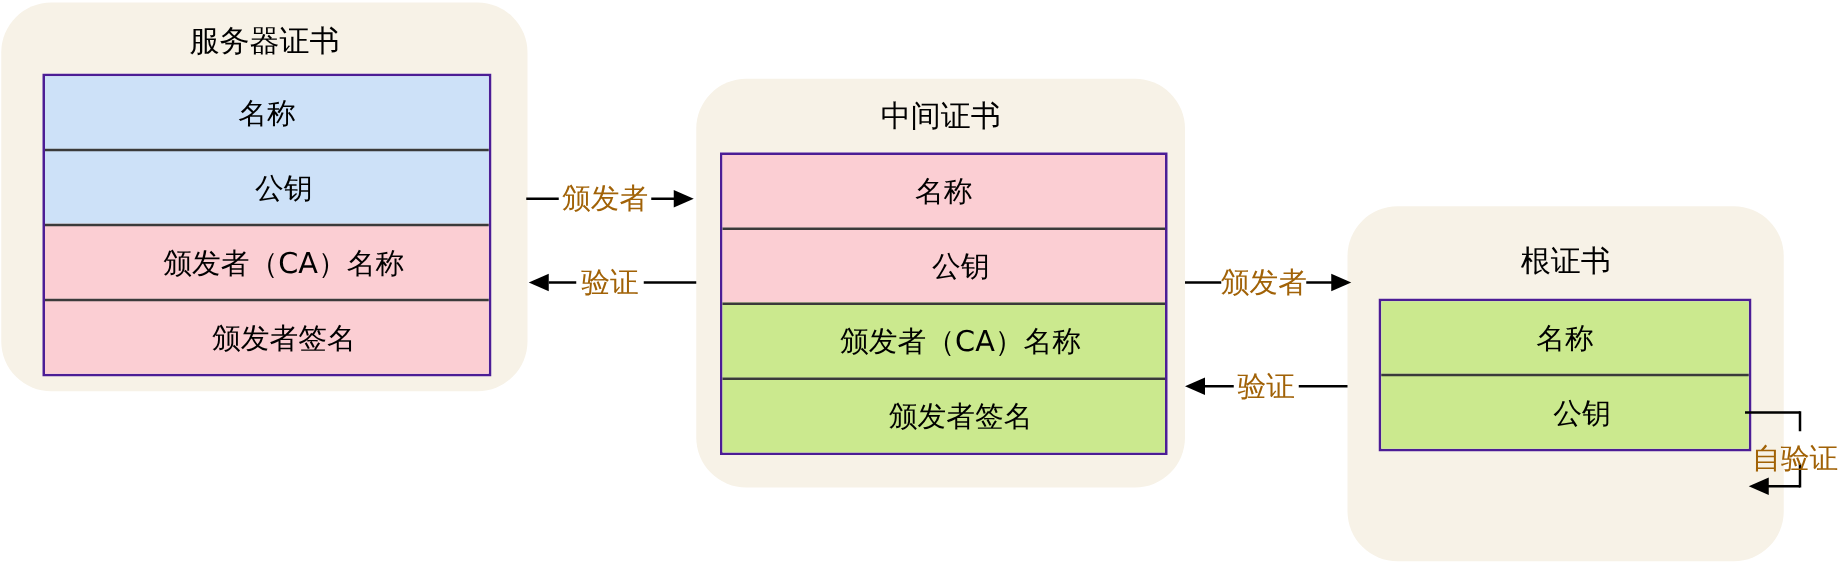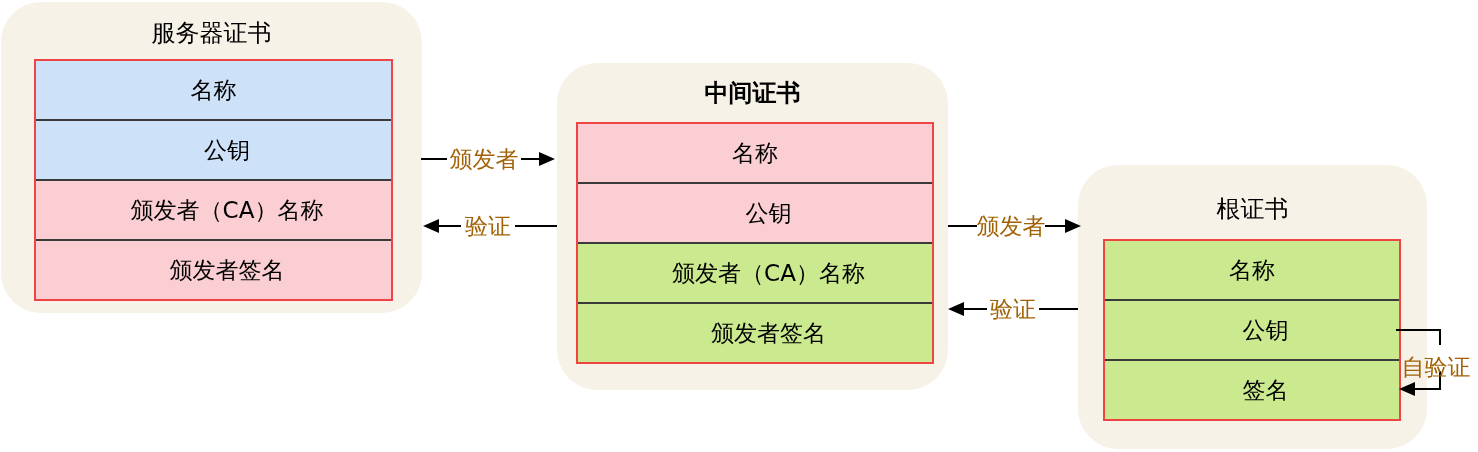--- a/index.html
+++ b/index.html
@@ -27,26 +27,26 @@
   .cert-title {
     position: absolute;
     left: 0;
     width: 100%;
     text-align: center;
     font-size: 24px;
     color: #000000;
     white-space: nowrap;
   }
   #cert-server .cert-title       { top: 15px; }
-  #cert-intermediate .cert-title { top: 14px; font-weight: bold; }
+  #cert-intermediate .cert-title { top: 14px; }
   #cert-root .cert-title         { top: 28px; }
 
   .cert-table {
     position: absolute;
-    border: 2px solid #ef4444;
+    border: 2px solid #4c1d95;
     background: #ffffff;
   }
   #cert-server .cert-table       { left: 33px; top: 57px; width: 355px; }
   #cert-intermediate .cert-table { left: 19px; top: 59px; width: 354px; }
   #cert-root .cert-table         { left: 25px; top: 74px; width: 294px; }
 
   .cert-row {
     height: 58px;
     display: flex;
     align-items: center;
@@ -104,21 +104,20 @@
       <div class="cert-row row-green">颁发者（CA）名称</div>
       <div class="cert-row row-green">颁发者签名</div>
     </div>
   </div>
 
   <div class="cert-container" id="cert-root">
     <div class="cert-title">根证书</div>
     <div class="cert-table">
       <div class="cert-row row-green">名称</div>
       <div class="cert-row row-green">公钥</div>
-      <div class="cert-row row-green">签名</div>
     </div>
   </div>
 
   <svg class="connector-layer" width="1478" height="452" viewBox="0 0 1478 452" stroke="#000000" stroke-width="2" fill="#000000">
 
     <g>
       <line x1="421" y1="159" x2="447" y2="159"></line>
       <line x1="521" y1="159" x2="541" y2="159"></line>
       <polygon points="555,159 539,152 539,166" stroke="none"></polygon>
     </g>

